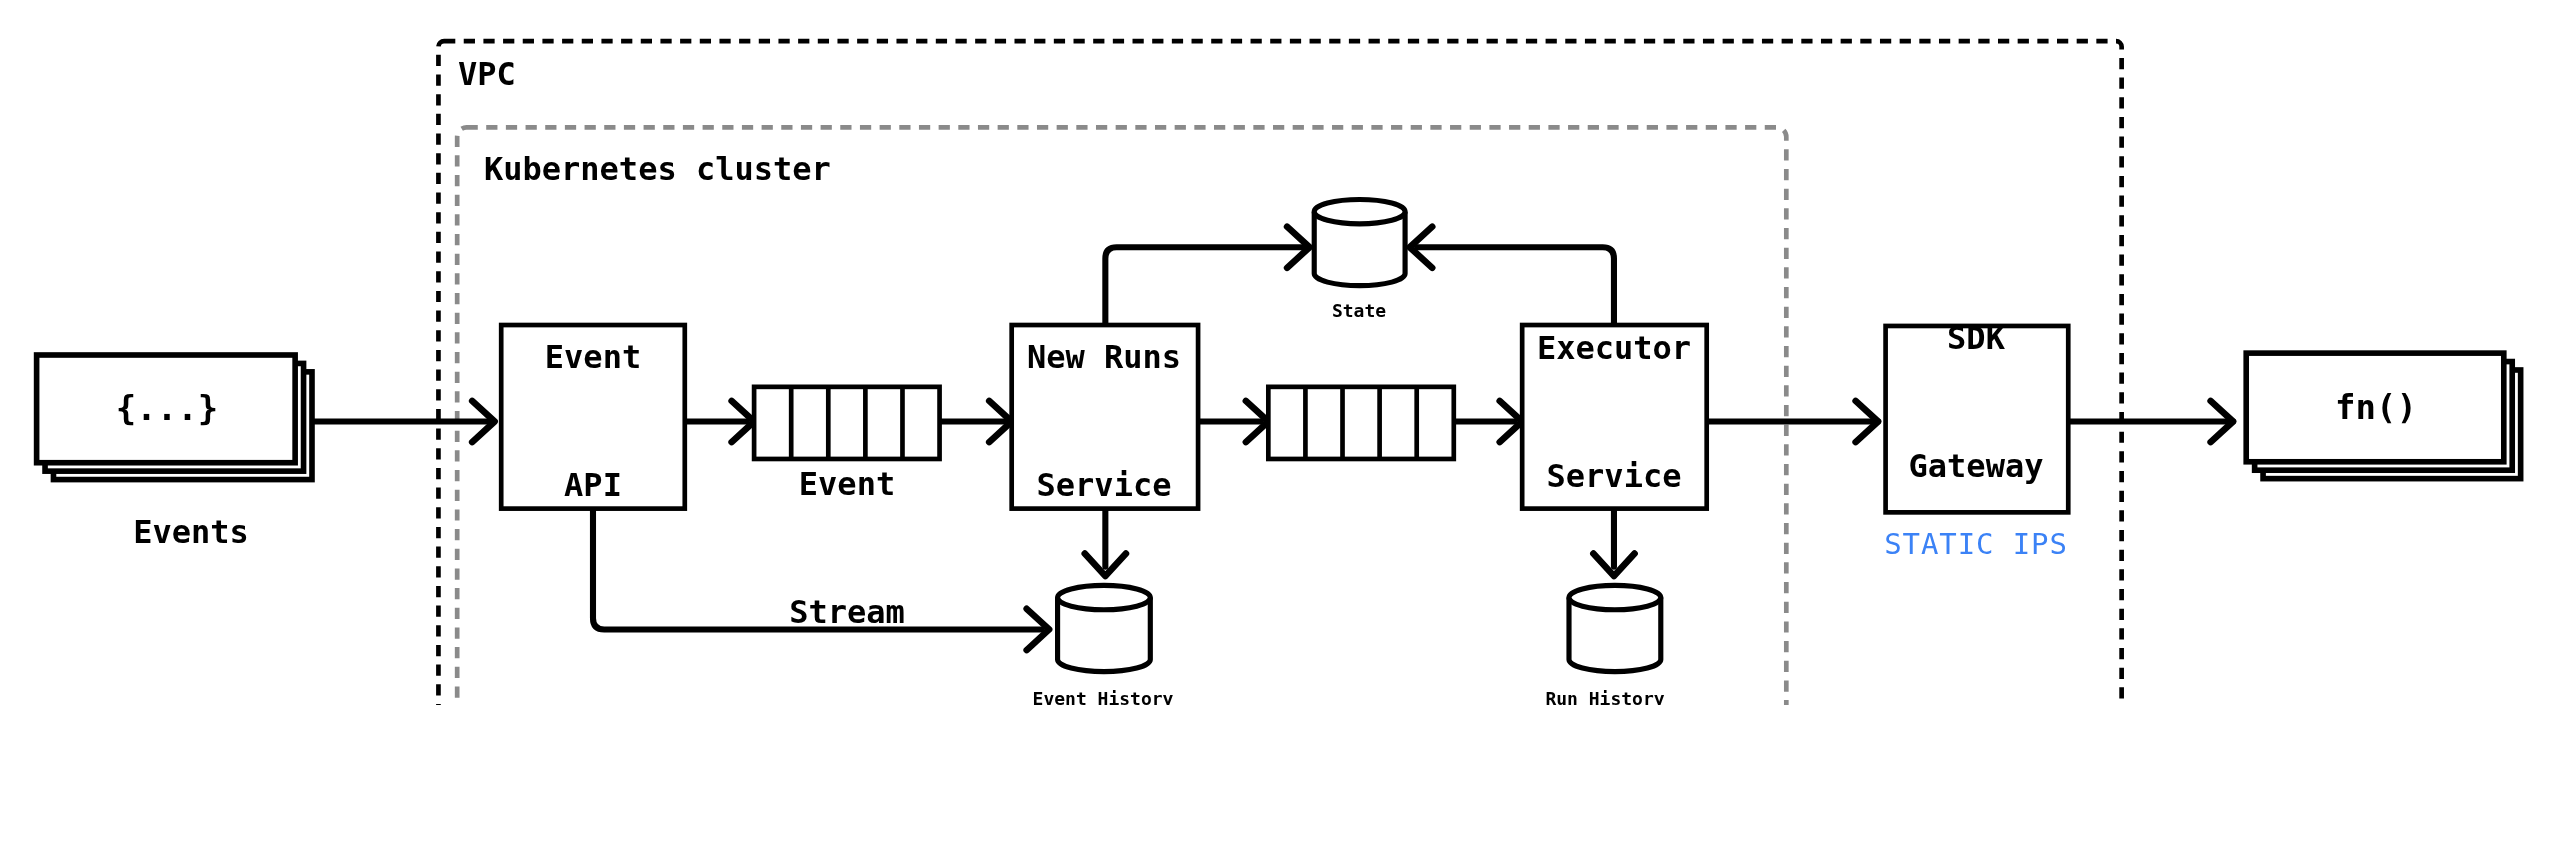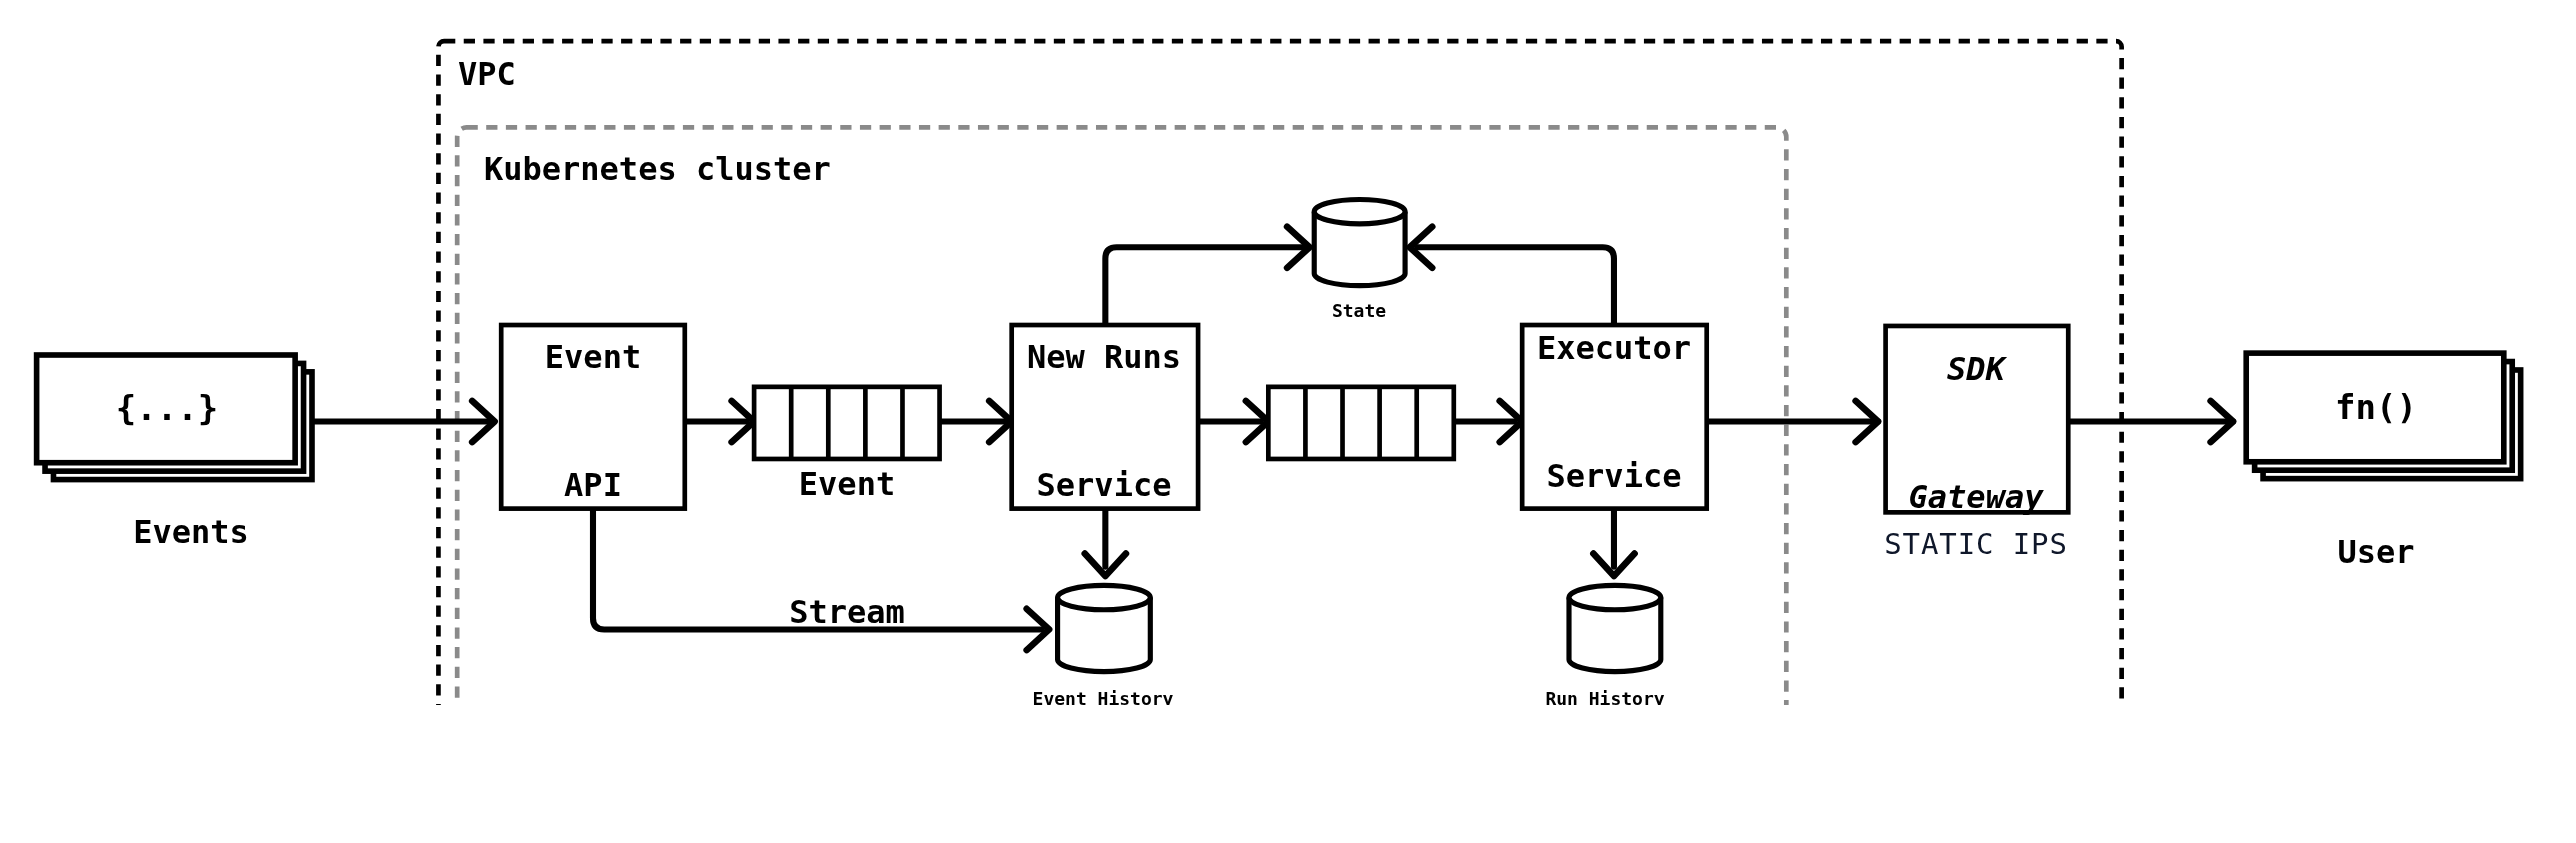--- a/index.html
+++ b/index.html
@@ -15,21 +15,21 @@
   .qdiv{stroke:#000;stroke-width:5;}
   .cyl{fill:#fff;stroke:#000;stroke-width:5.5;}
   .vpcborder{fill:none;stroke:#000;stroke-width:5;stroke-dasharray:12 9;}
   .k8sborder{fill:none;stroke:#8a8a8a;stroke-width:5;stroke-dasharray:12 9;}
   
   .t{position:absolute;transform:translate(-50%,-50%);text-align:center;white-space:pre;line-height:1.26;}
   .tl{position:absolute;transform:translate(0,-50%);white-space:pre;line-height:1;}
   .lbl-xl{font-size:32px;font-weight:bold;}
   .lbl-sm{font-size:18px;font-weight:bold;}
   .lbl-icon{font-size:34px;font-weight:bold;}
-  .lbl-cap{font-size:29px;font-weight:normal;color:#0f172a;letter-spacing:0.9px;}
+  .lbl-cap{font-size:29px;font-weight:normal;color:#3b82f6;letter-spacing:0.9px;}
   .two span{display:block;margin-top:7px;}
 </style>
 </head>
 <body>
 
 <div class="stage">
 
   <svg width="2576" height="843" viewBox="0 0 2750 900">
 
     <rect class="vpcborder" x="468" y="44" width="1797" height="796" rx="6"></rect>
@@ -142,34 +142,33 @@
     <span>API</span>
   </div>
   <div class="t lbl-xl two" style="left:1104px;top:417px;">
     <span>New Runs</span>
     <span>Service</span>
   </div>
   <div class="t lbl-xl two" style="left:1614px;top:408px;">
     <span>Executor</span>
     <span>Service</span>
   </div>
-  <div class="t lbl-xl two" style="left:1976px;top:429px;font-style:italic;">
+  <div class="t lbl-xl two" style="left:1976px;top:398px;">
     <span>SDK</span>
     <span>Gateway</span>
   </div>
   <div class="t lbl-cap" style="left:1976px;top:544px;">STATIC IPS</div>
 
   <div class="t lbl-xl two" style="left:847px;top:544px;">
     <span>Event</span>
     <span>Stream</span>
   </div>
 
   <div class="t lbl-sm" style="left:1359px;top:311px;">State</div>
   <div class="t lbl-sm" style="left:1103px;top:699px;">Event History</div>
   <div class="t lbl-sm" style="left:1605px;top:699px;">Run History</div>
 
   <div class="t lbl-icon" style="left:2376px;top:407px;">fn()</div>
   <div class="t lbl-xl two" style="left:2376px;top:548px;">
-    <span>User</span>
   </div>
 
 </div>
 
 
 </body></html>

